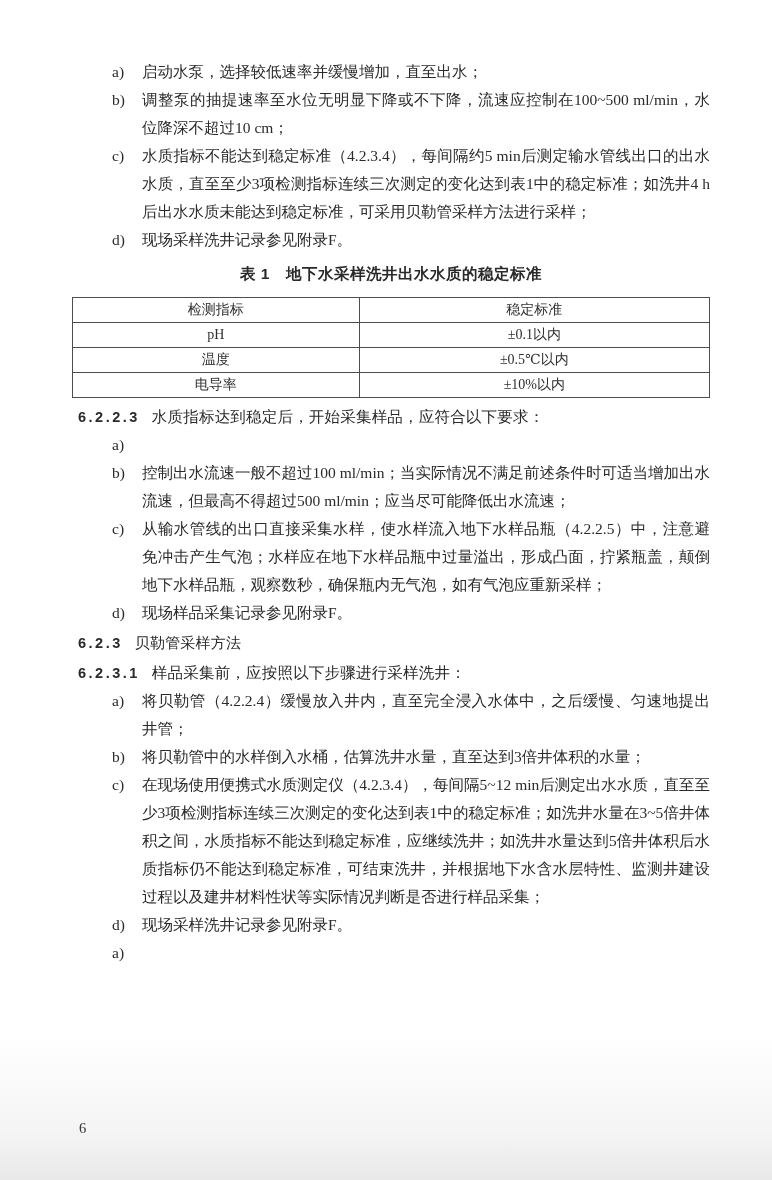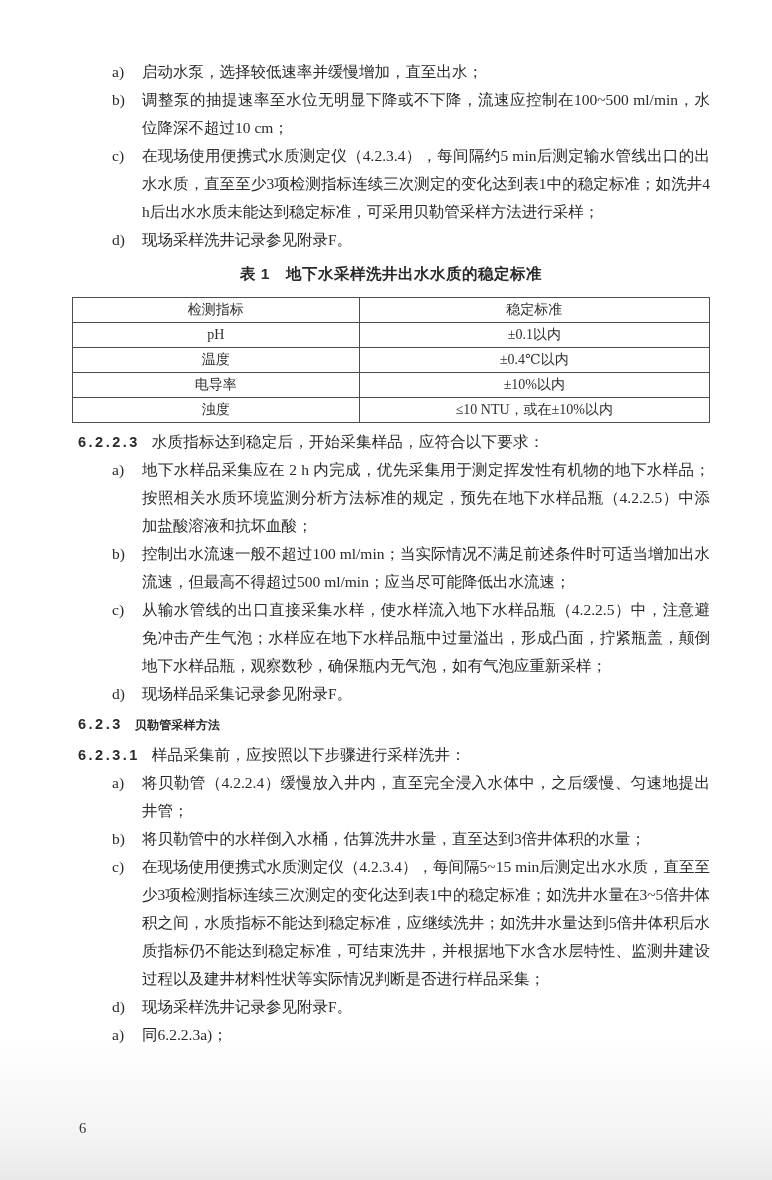--- a/index.html
+++ b/index.html
@@ -21,23 +21,23 @@
   .item .lbl{width:30px;flex:none;padding-left:0;}
   .item{padding-left:40px;}
   .item .txt{flex:1;text-align:justify;}
   .clause{margin-left:6px;margin-top:2px;}
   .clause .num{
     font-family:"Liberation Sans","DejaVu Sans",sans-serif;
     font-weight:bold;font-size:14.5px;letter-spacing:2.5px;margin-right:12px;
   }
   .clause .ctext{letter-spacing:0.2px;}
   .clause.title-bold .ctext{
-    font-weight:bold;
+    font-weight:normal;
     font-family:"Liberation Sans","DejaVu Sans",sans-serif;
-    font-size:12px;
+    font-size:15px;
   }
   .table-title{
     text-align:center;font-weight:bold;font-size:15.5px;
     font-family:"Liberation Sans","DejaVu Sans",sans-serif;
     margin:7px 0 10px 0;line-height:26px;letter-spacing:0.5px;
   }
   table.criteria{
     width:100%;border-collapse:collapse;table-layout:fixed;
   }
   table.criteria th, table.criteria td{
@@ -63,21 +63,21 @@
         <div class="item">
     <span class="lbl">a)</span>
     <span class="txt">启动水泵，选择较低速率并缓慢增加，直至出水；</span>
   </div>
         <div class="item">
     <span class="lbl">b)</span>
     <span class="txt">调整泵的抽提速率至水位无明显下降或不下降，流速应控制在100~500 ml/min，水位降深不超过10 cm；</span>
   </div>
         <div class="item">
     <span class="lbl">c)</span>
-    <span class="txt">在现场使用便携式水质测定仪（4.2.3.4），每间隔约5 min后测定输水管线出口的出水水质，直至至少3项检测指标连续三次测定的变化达到表1中的稳定标准；如洗井4 h后出水水质未能达到稳定标准，可采用贝勒管采样方法进行采样；</span>
+    <span class="txt">水质指标不能达到稳定标准（4.2.3.4），每间隔约5 min后测定输水管线出口的出水水质，直至至少3项检测指标连续三次测定的变化达到表1中的稳定标准；如洗井4 h后出水水质未能达到稳定标准，可采用贝勒管采样方法进行采样；</span>
   </div>
         <div class="item">
     <span class="lbl">d)</span>
     <span class="txt">现场采样洗井记录参见附录F。</span>
   </div>
       </div>
 
     <div class="table-title">表 1　地下水采样洗井出水水质的稳定标准</div>
 
     <table class="criteria">
@@ -91,40 +91,35 @@
             <th>稳定标准</th>
           </tr>
         </thead>
       <tbody id="table-body">
           <tr>
             <td>pH</td>
             <td>±0.1以内</td>
           </tr>
           <tr>
             <td>温度</td>
-            <td>±0.4℃以内</td>
+            <td>±0.5℃以内</td>
           </tr>
           <tr>
             <td>电导率</td>
             <td>±10%以内</td>
-          </tr>
-          <tr>
-            <td>浊度</td>
-            <td>≤10 NTU，或在±10%以内</td>
           </tr>
         </tbody>
     </table>
 
     <div class="sections" id="sections">
         <div class="clause">
     <span class="num">6.2.2.3</span><span class="ctext">水质指标达到稳定后，开始采集样品，应符合以下要求：</span>
   </div>
         <div class="item">
     <span class="lbl">a)</span>
-    <span class="txt">地下水样品采集应在 2 h 内完成，优先采集用于测定挥发性有机物的地下水样品；按照相关水质环境监测分析方法标准的规定，预先在地下水样品瓶（4.2.2.5）中添加盐酸溶液和抗坏血酸；</span>
   </div>
         <div class="item">
     <span class="lbl">b)</span>
     <span class="txt">控制出水流速一般不超过100 ml/min；当实际情况不满足前述条件时可适当增加出水流速，但最高不得超过500 ml/min；应当尽可能降低出水流速；</span>
   </div>
         <div class="item">
     <span class="lbl">c)</span>
     <span class="txt">从输水管线的出口直接采集水样，使水样流入地下水样品瓶（4.2.2.5）中，注意避免冲击产生气泡；水样应在地下水样品瓶中过量溢出，形成凸面，拧紧瓶盖，颠倒地下水样品瓶，观察数秒，确保瓶内无气泡，如有气泡应重新采样；</span>
   </div>
         <div class="item">
@@ -140,28 +135,27 @@
         <div class="item">
     <span class="lbl">a)</span>
     <span class="txt">将贝勒管（4.2.2.4）缓慢放入井内，直至完全浸入水体中，之后缓慢、匀速地提出井管；</span>
   </div>
         <div class="item">
     <span class="lbl">b)</span>
     <span class="txt">将贝勒管中的水样倒入水桶，估算洗井水量，直至达到3倍井体积的水量；</span>
   </div>
         <div class="item">
     <span class="lbl">c)</span>
-    <span class="txt">在现场使用便携式水质测定仪（4.2.3.4），每间隔5~15 min后测定出水水质，直至至少3项检测指标连续三次测定的变化达到表1中的稳定标准；如洗井水量在3~5倍井体积之间，水质指标不能达到稳定标准，应继续洗井；如洗井水量达到5倍井体积后水质指标仍不能达到稳定标准，可结束洗井，并根据地下水含水层特性、监测井建设过程以及建井材料性状等实际情况判断是否进行样品采集；</span>
+    <span class="txt">在现场使用便携式水质测定仪（4.2.3.4），每间隔5~12 min后测定出水水质，直至至少3项检测指标连续三次测定的变化达到表1中的稳定标准；如洗井水量在3~5倍井体积之间，水质指标不能达到稳定标准，应继续洗井；如洗井水量达到5倍井体积后水质指标仍不能达到稳定标准，可结束洗井，并根据地下水含水层特性、监测井建设过程以及建井材料性状等实际情况判断是否进行样品采集；</span>
   </div>
         <div class="item">
     <span class="lbl">d)</span>
     <span class="txt">现场采样洗井记录参见附录F。</span>
   </div>
         <div class="item">
     <span class="lbl">a)</span>
-    <span class="txt">同6.2.2.3a)；</span>
   </div>
       </div>
 
   </div>
 
   <div class="page-number">6</div>
 </div>
 
 </body></html>

